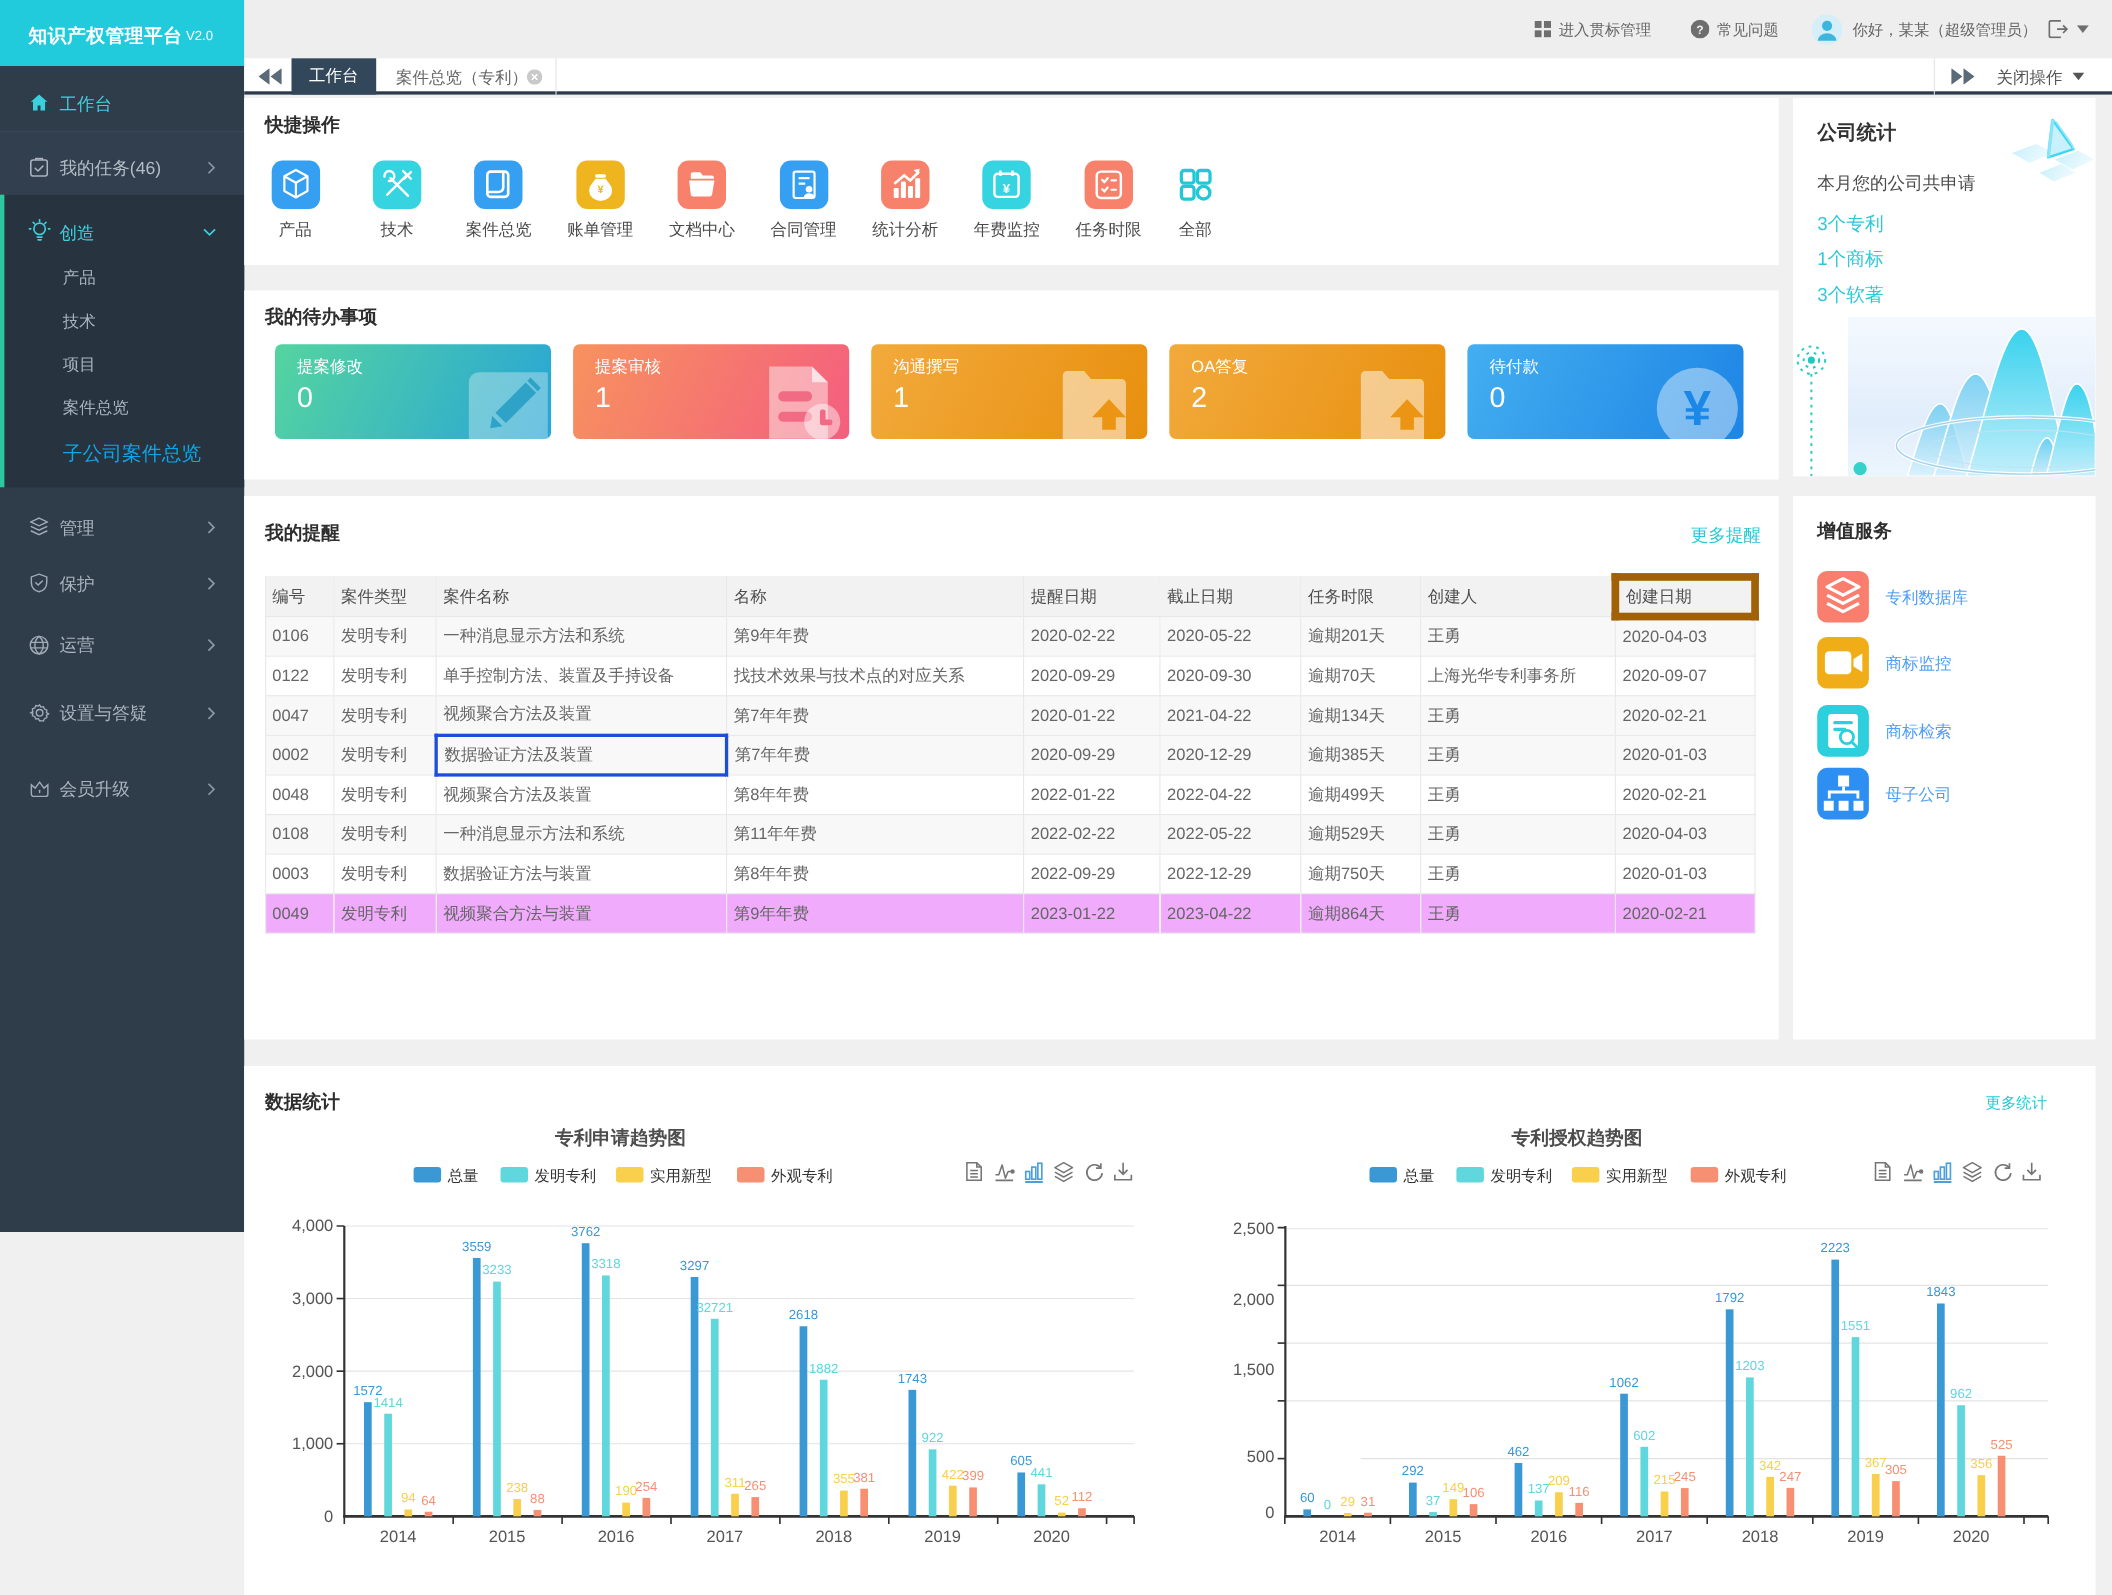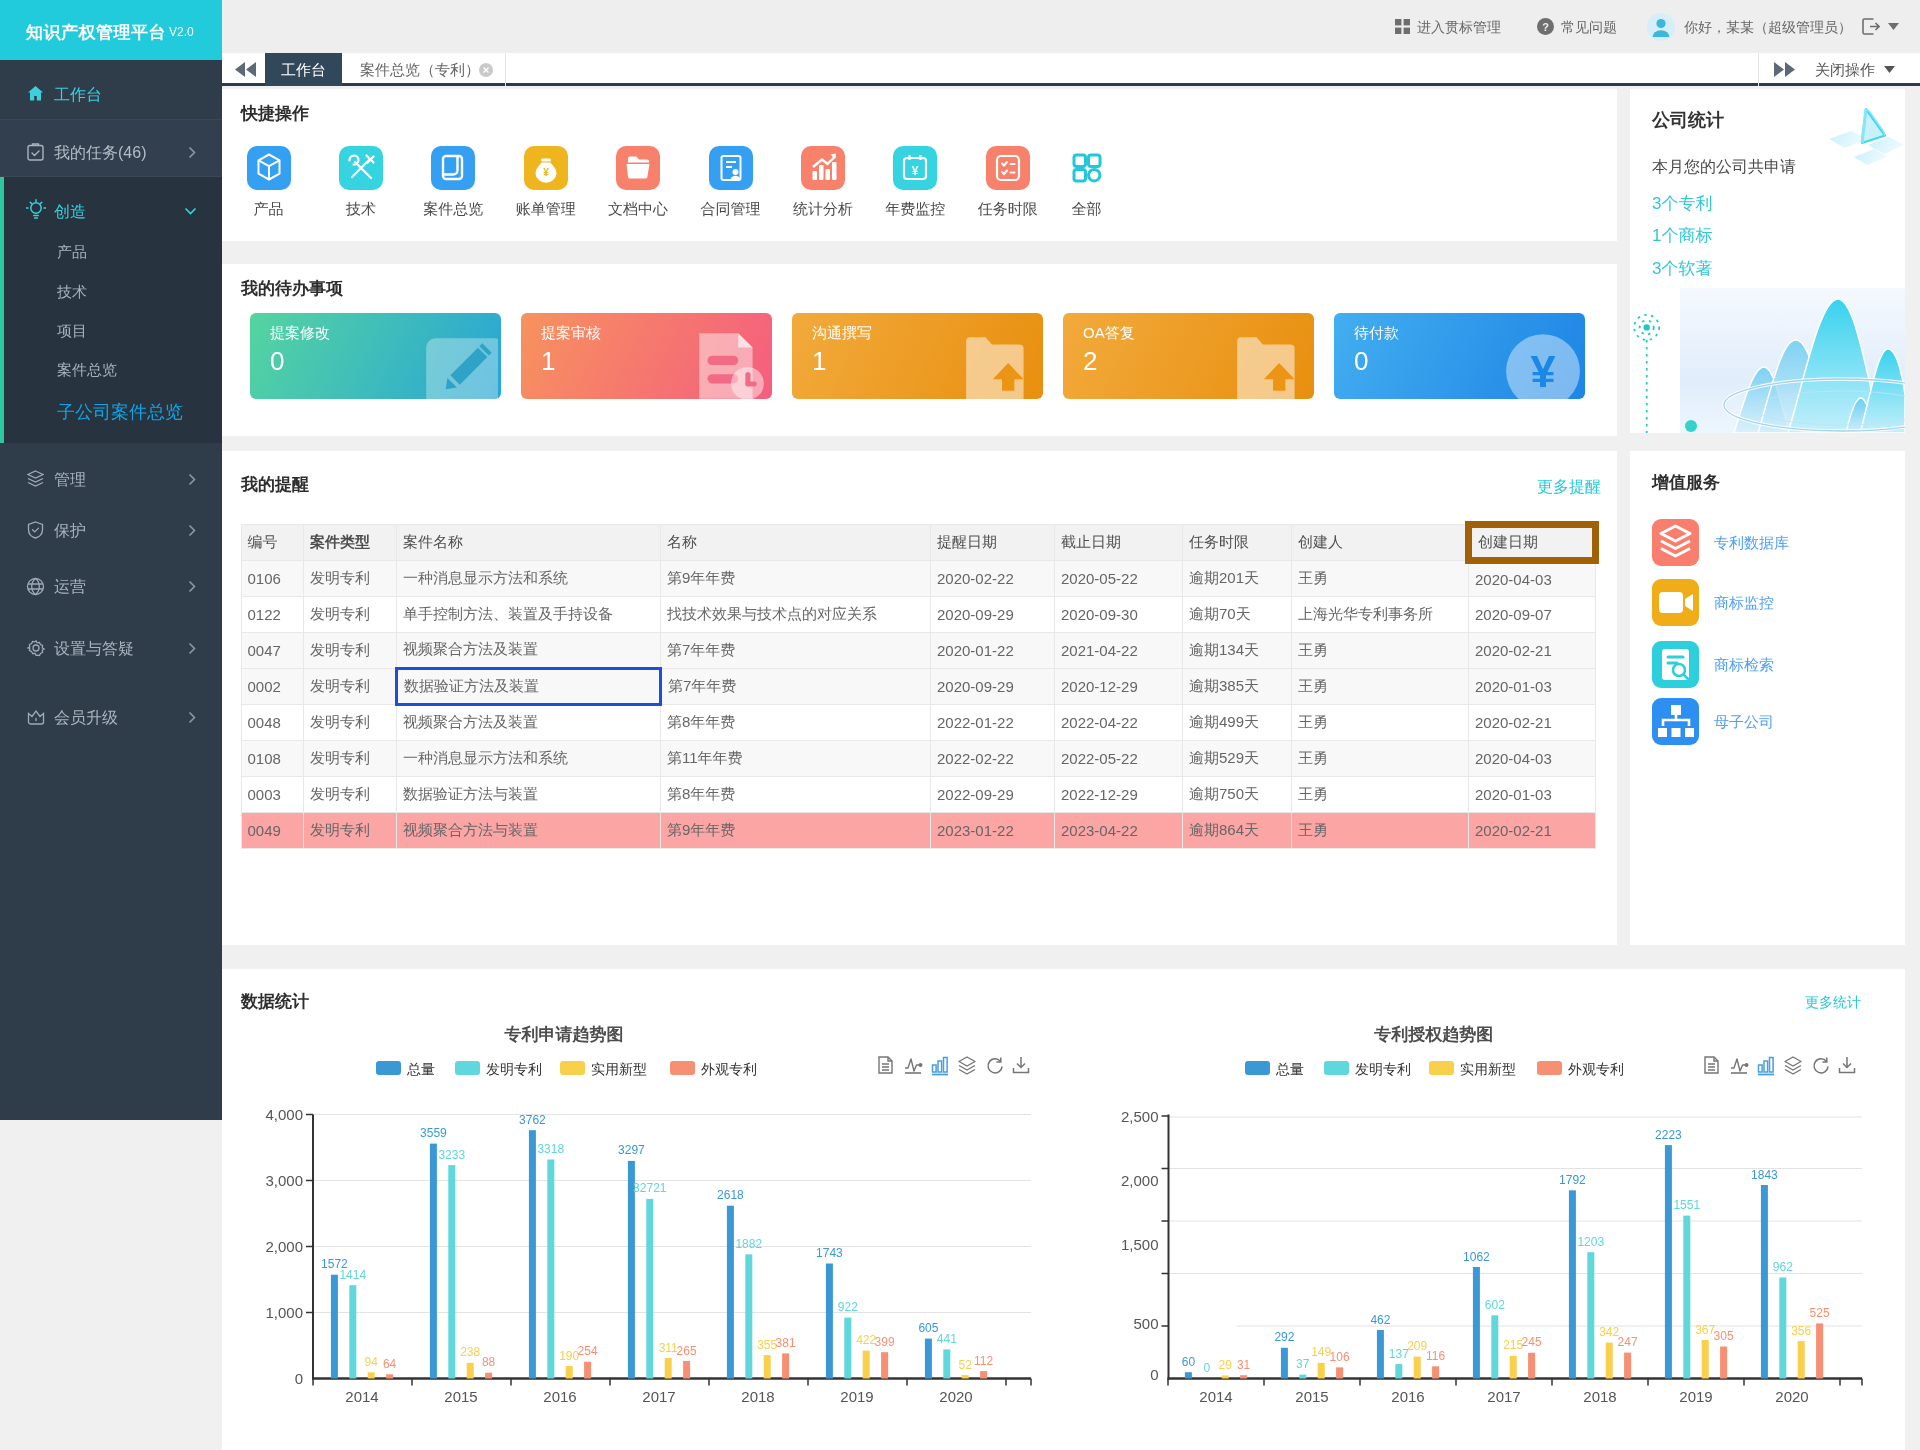--- a/index.html
+++ b/index.html
@@ -301,21 +301,21 @@
         <col style="width:270px">
         <col style="width:124px">
         <col style="width:128px">
         <col style="width:109px">
         <col style="width:177px">
         <col style="width:127px">
       </colgroup>
 <tbody>
         <tr style="background:#f2f2f3;height:36px">
           <th style="border:1px solid #e8e8e8;font-weight:400;color:#4e4e4e;text-align:left;padding:0 0 0 6px;white-space:nowrap;overflow:hidden">编号</th>
-          <th style="border:1px solid #e8e8e8;font-weight:700;color:#4e4e4e;text-align:left;padding:0 0 0 6px;white-space:nowrap;overflow:hidden">案件类型</th>
+          <th style="border:1px solid #e8e8e8;font-weight:400;color:#4e4e4e;text-align:left;padding:0 0 0 6px;white-space:nowrap;overflow:hidden">案件类型</th>
           <th style="border:1px solid #e8e8e8;font-weight:400;color:#4e4e4e;text-align:left;padding:0 0 0 6px;white-space:nowrap;overflow:hidden">案件名称</th>
           <th style="border:1px solid #e8e8e8;font-weight:400;color:#4e4e4e;text-align:left;padding:0 0 0 6px;white-space:nowrap;overflow:hidden">名称</th>
           <th style="border:1px solid #e8e8e8;font-weight:400;color:#4e4e4e;text-align:left;padding:0 0 0 6px;white-space:nowrap;overflow:hidden">提醒日期</th>
           <th style="border:1px solid #e8e8e8;font-weight:400;color:#4e4e4e;text-align:left;padding:0 0 0 6px;white-space:nowrap;overflow:hidden">截止日期</th>
           <th style="border:1px solid #e8e8e8;font-weight:400;color:#4e4e4e;text-align:left;padding:0 0 0 6px;white-space:nowrap;overflow:hidden">任务时限</th>
           <th style="border:1px solid #e8e8e8;font-weight:400;color:#4e4e4e;text-align:left;padding:0 0 0 6px;white-space:nowrap;overflow:hidden">创建人</th>
           <th style="border:7px solid #a16207;font-weight:400;color:#4e4e4e;text-align:left;padding:0 0 0 6px;white-space:nowrap;overflow:hidden">创建日期</th>
         </tr>
 <tr style="background:#f8f8f9;height:36px">
           <td style="border:1px solid #e8e8e8;padding:0 0 0 6px;white-space:nowrap;overflow:hidden">0106</td>
@@ -387,21 +387,21 @@
           <td style="border:1px solid #e8e8e8;padding:0 0 0 6px;white-space:nowrap;overflow:hidden">0003</td>
           <td style="border:1px solid #e8e8e8;padding:0 0 0 6px;white-space:nowrap;overflow:hidden">发明专利</td>
           <td style="border:1px solid #e8e8e8;padding:0 0 0 6px;white-space:nowrap;overflow:hidden">数据验证方法与装置</td>
           <td style="border:1px solid #e8e8e8;padding:0 0 0 6px;white-space:nowrap;overflow:hidden">第8年年费</td>
           <td style="border:1px solid #e8e8e8;padding:0 0 0 6px;white-space:nowrap;overflow:hidden">2022-09-29</td>
           <td style="border:1px solid #e8e8e8;padding:0 0 0 6px;white-space:nowrap;overflow:hidden">2022-12-29</td>
           <td style="border:1px solid #e8e8e8;padding:0 0 0 6px;white-space:nowrap;overflow:hidden">逾期750天</td>
           <td style="border:1px solid #e8e8e8;padding:0 0 0 6px;white-space:nowrap;overflow:hidden">王勇</td>
           <td style="border:1px solid #e8e8e8;padding:0 0 0 6px;white-space:nowrap;overflow:hidden">2020-01-03</td>
         </tr>
-<tr style="background:#fca5a5;height:36px">
+<tr style="background:#f0abfc;height:36px">
           <td style="border:1px solid #e8e8e8;padding:0 0 0 6px;white-space:nowrap;overflow:hidden">0049</td>
           <td style="border:1px solid #e8e8e8;padding:0 0 0 6px;white-space:nowrap;overflow:hidden">发明专利</td>
           <td style="border:1px solid #e8e8e8;padding:0 0 0 6px;white-space:nowrap;overflow:hidden">视频聚合方法与装置</td>
           <td style="border:1px solid #e8e8e8;padding:0 0 0 6px;white-space:nowrap;overflow:hidden">第9年年费</td>
           <td style="border:1px solid #e8e8e8;padding:0 0 0 6px;white-space:nowrap;overflow:hidden">2023-01-22</td>
           <td style="border:1px solid #e8e8e8;padding:0 0 0 6px;white-space:nowrap;overflow:hidden">2023-04-22</td>
           <td style="border:1px solid #e8e8e8;padding:0 0 0 6px;white-space:nowrap;overflow:hidden">逾期864天</td>
           <td style="border:1px solid #e8e8e8;padding:0 0 0 6px;white-space:nowrap;overflow:hidden">王勇</td>
           <td style="border:1px solid #e8e8e8;padding:0 0 0 6px;white-space:nowrap;overflow:hidden">2020-02-21</td>
         </tr>

